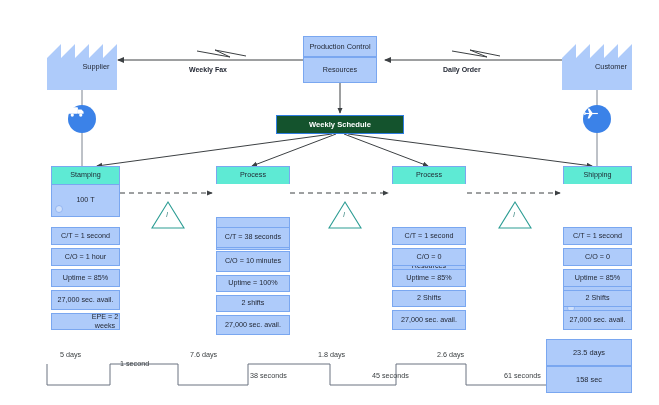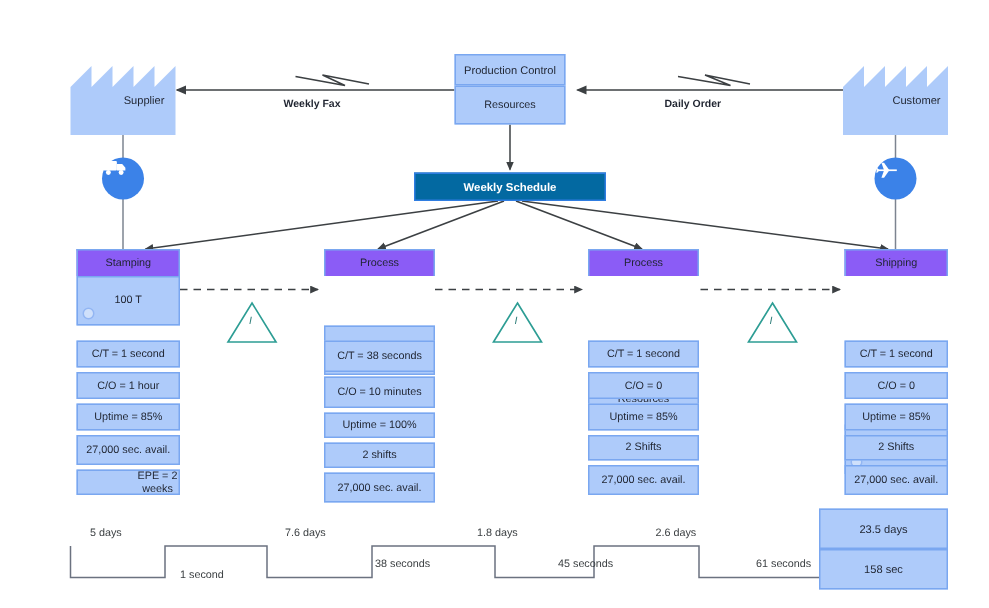--- a/index.html
+++ b/index.html
@@ -7,32 +7,32 @@
        font-family:"Liberation Sans","DejaVu Sans",sans-serif;
        color:#202124;}
   #canvas{position:relative;width:659px;height:405px;background:#fff;}
   .abs{position:absolute;box-sizing:border-box;}
 
   
   .bbox{background:#aecbfa;border:1px solid #7aa7f0;
         display:flex;align-items:center;justify-content:center;
         text-align:center;font-size:7.2px;line-height:1.22;color:#1f2430;}
   .bbox.hdr{font-size:7.4px;}
-  .proc-title{background:#8b5cf6;border:1px solid #7aa7f0;border-bottom:none;text-align:right;}
+  .proc-title{background:#5eead4;border:1px solid #7aa7f0;border-bottom:none;text-align:right;}
   .proc-body{background:#aecbfa;border:1px solid #7aa7f0;position:relative;}
   .proc-dot{position:absolute;left:3px;bottom:3px;width:6px;height:6px;
             border-radius:50%;background:#cfe0fb;border:1px solid #93b6f3;}
 
   
   .factory{position:absolute;}
   .factory-label{position:absolute;width:100%;text-align:center;
                  font-size:7.4px;color:#1f2430;padding-left:14px;}
 
   
-  .banner{background:#0369a1;border:1px solid #2f7de1;color:#fff;
+  .banner{background:#14532d;border:1px solid #2f7de1;color:#fff;
           display:flex;align-items:center;justify-content:center;
           font-size:7.6px;font-weight:bold;}
 
   
   .iconcircle{position:absolute;width:28px;height:28px;border-radius:50%;
               background:#3b82e8;display:flex;align-items:center;
               justify-content:center;}
 
   
   .edgelabel{position:absolute;font-size:7px;color:#1f2430;
@@ -174,21 +174,21 @@
   <div class="bbox abs" style="left:563px;top:248px;width:69px;height:18px;">C/O = 0</div>
   <div class="bbox abs" style="left:563px;top:269px;width:69px;height:18px;">Uptime = 85%</div>
   <div class="bbox abs" style="left:563px;top:290px;width:69px;height:17px;">2 Shifts</div>
   <div class="bbox abs" style="left:563px;top:310px;width:69px;height:20px;">27,000 sec. avail.</div>
 
   <div class="tlabel" style="left:60px;top:350px;">5 days</div>
   <div class="tlabel" style="left:190px;top:350px;">7.6 days</div>
   <div class="tlabel" style="left:318px;top:350px;">1.8 days</div>
   <div class="tlabel" style="left:437px;top:350px;">2.6 days</div>
 
-  <div class="tlabel" style="left:120px;top:378px;">1 second</div>
+  <div class="tlabel" style="left:120px;top:359px;">1 second</div>
   <div class="tlabel" style="left:250px;top:371px;">38 seconds</div>
   <div class="tlabel" style="left:372px;top:371px;">45 seconds</div>
   <div class="tlabel" style="left:504px;top:371px;">61 seconds</div>
 
   <div class="bbox abs" style="left:546px;top:339px;width:86px;height:27px;font-size:7.4px;">23.5 days</div>
   <div class="bbox abs" style="left:546px;top:366px;width:86px;height:27px;font-size:7.4px;">158 sec</div>
 
 </div>
 
 </body></html>

